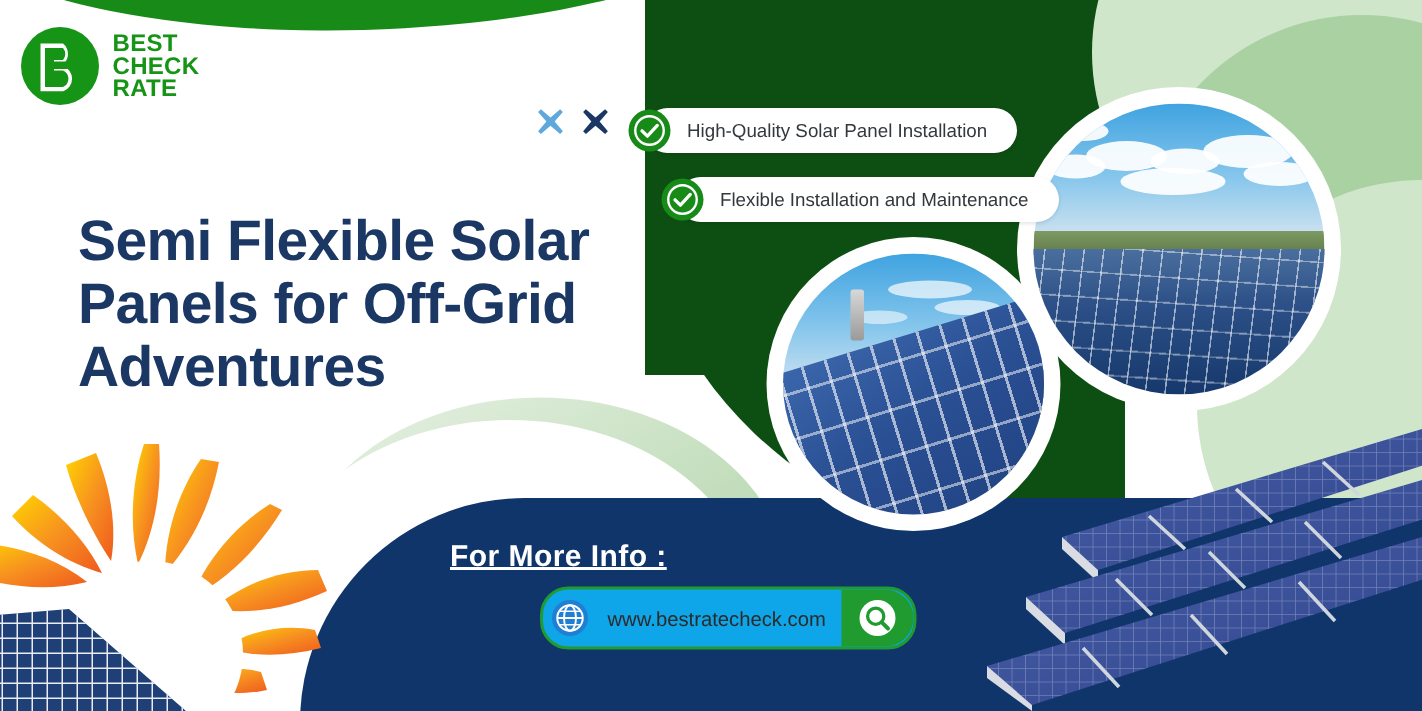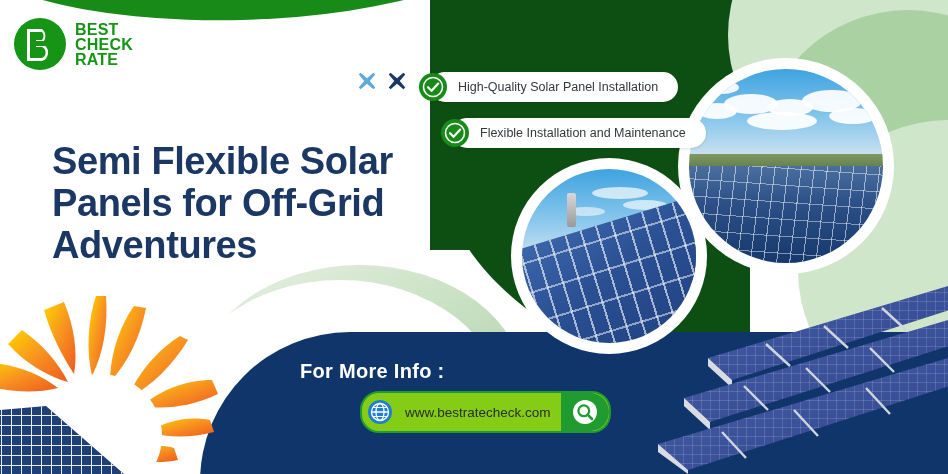--- a/index.html
+++ b/index.html
@@ -302,29 +302,30 @@
   
   .cta-label {
     position: absolute;
     left: 300px;
     top: 360px;
     color: #ffffff;
     font-size: 20px;
     font-weight: bold;
     letter-spacing: .3px;
     z-index: 45;
+    text-decoration: underline;
   }
   .url-bar {
     position: absolute;
     left: 360px;
     top: 391px;
     height: 38px;
     display: flex;
     align-items: center;
-    background: #84cc16;
+    background: #0ea5e9;
     border-radius: 19px;
     border: 2px solid #1f9b2f;
     overflow: hidden;
     z-index: 45;
   }
   .globe-icon {
     width: 26px; height: 26px;
     margin-left: 5px;
     flex: 0 0 auto;
   }

